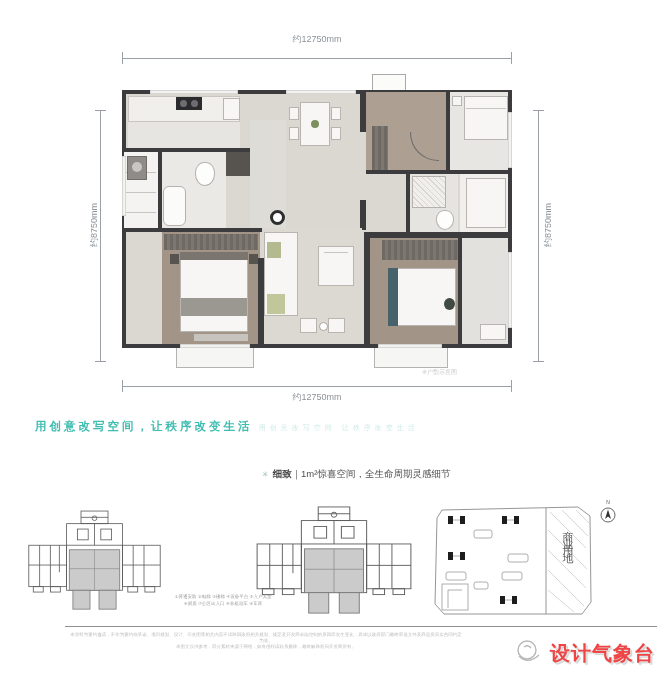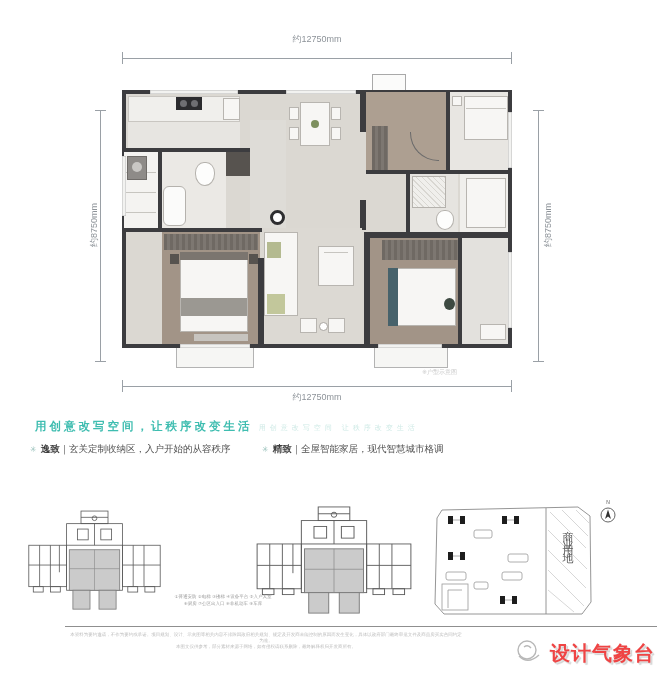--- a/index.html
+++ b/index.html
@@ -168,25 +168,22 @@
     <div class="abs" style="left:256px;top:276px;width:74px;height:20px;background:#f6f6f4;border:1px solid #b3b3b3;border-top:none;box-sizing:border-box;"></div>
   </div>
 
   <div class="abs note" style="left:422px;top:368px;">※户型示意图</div>
 
   <div class="abs headline" style="left:35px;top:419px;">
     <span>用创意改写空间，让秩序改变生活</span>
     <span class="headline-echo">用创意改写空间 让秩序改变生活</span>
   </div>
 
-  <div class="abs feat" style="left:30px;top:443px;">
-    <span class="mark">✳</span><span class="tag">逸致</span><span>｜</span><span>玄关定制收纳区，入户开始的从容秩序</span>
-  </div>
-  <div class="abs feat" style="left:262px;top:443px;">
-    <span class="mark">✳</span><span class="tag">精致</span><span>｜</span><span>全屋智能家居，现代智慧城市格调</span>
+  <div class="abs feat" style="left:262px;top:468px;">
+    <span class="mark">✳</span><span class="tag">细致</span><span>｜</span><span>1m²惊喜空间，全生命周期灵感细节</span>
   </div>
 
   <div class="abs" style="left:27px;top:505px;">
     <svg width="135" height="112" viewBox="0 0 150 115">
       <g fill="none" stroke="#5a5a5a" stroke-width="0.9">
         <rect x="2" y="40" width="42" height="46"></rect>
         <line x1="14" y1="40" x2="14" y2="86"></line>
           <line x1="26" y1="40" x2="26" y2="86"></line>
           <line x1="36" y1="40" x2="36" y2="70"></line>
         <line x1="2" y1="62" x2="44" y2="62"></line>

